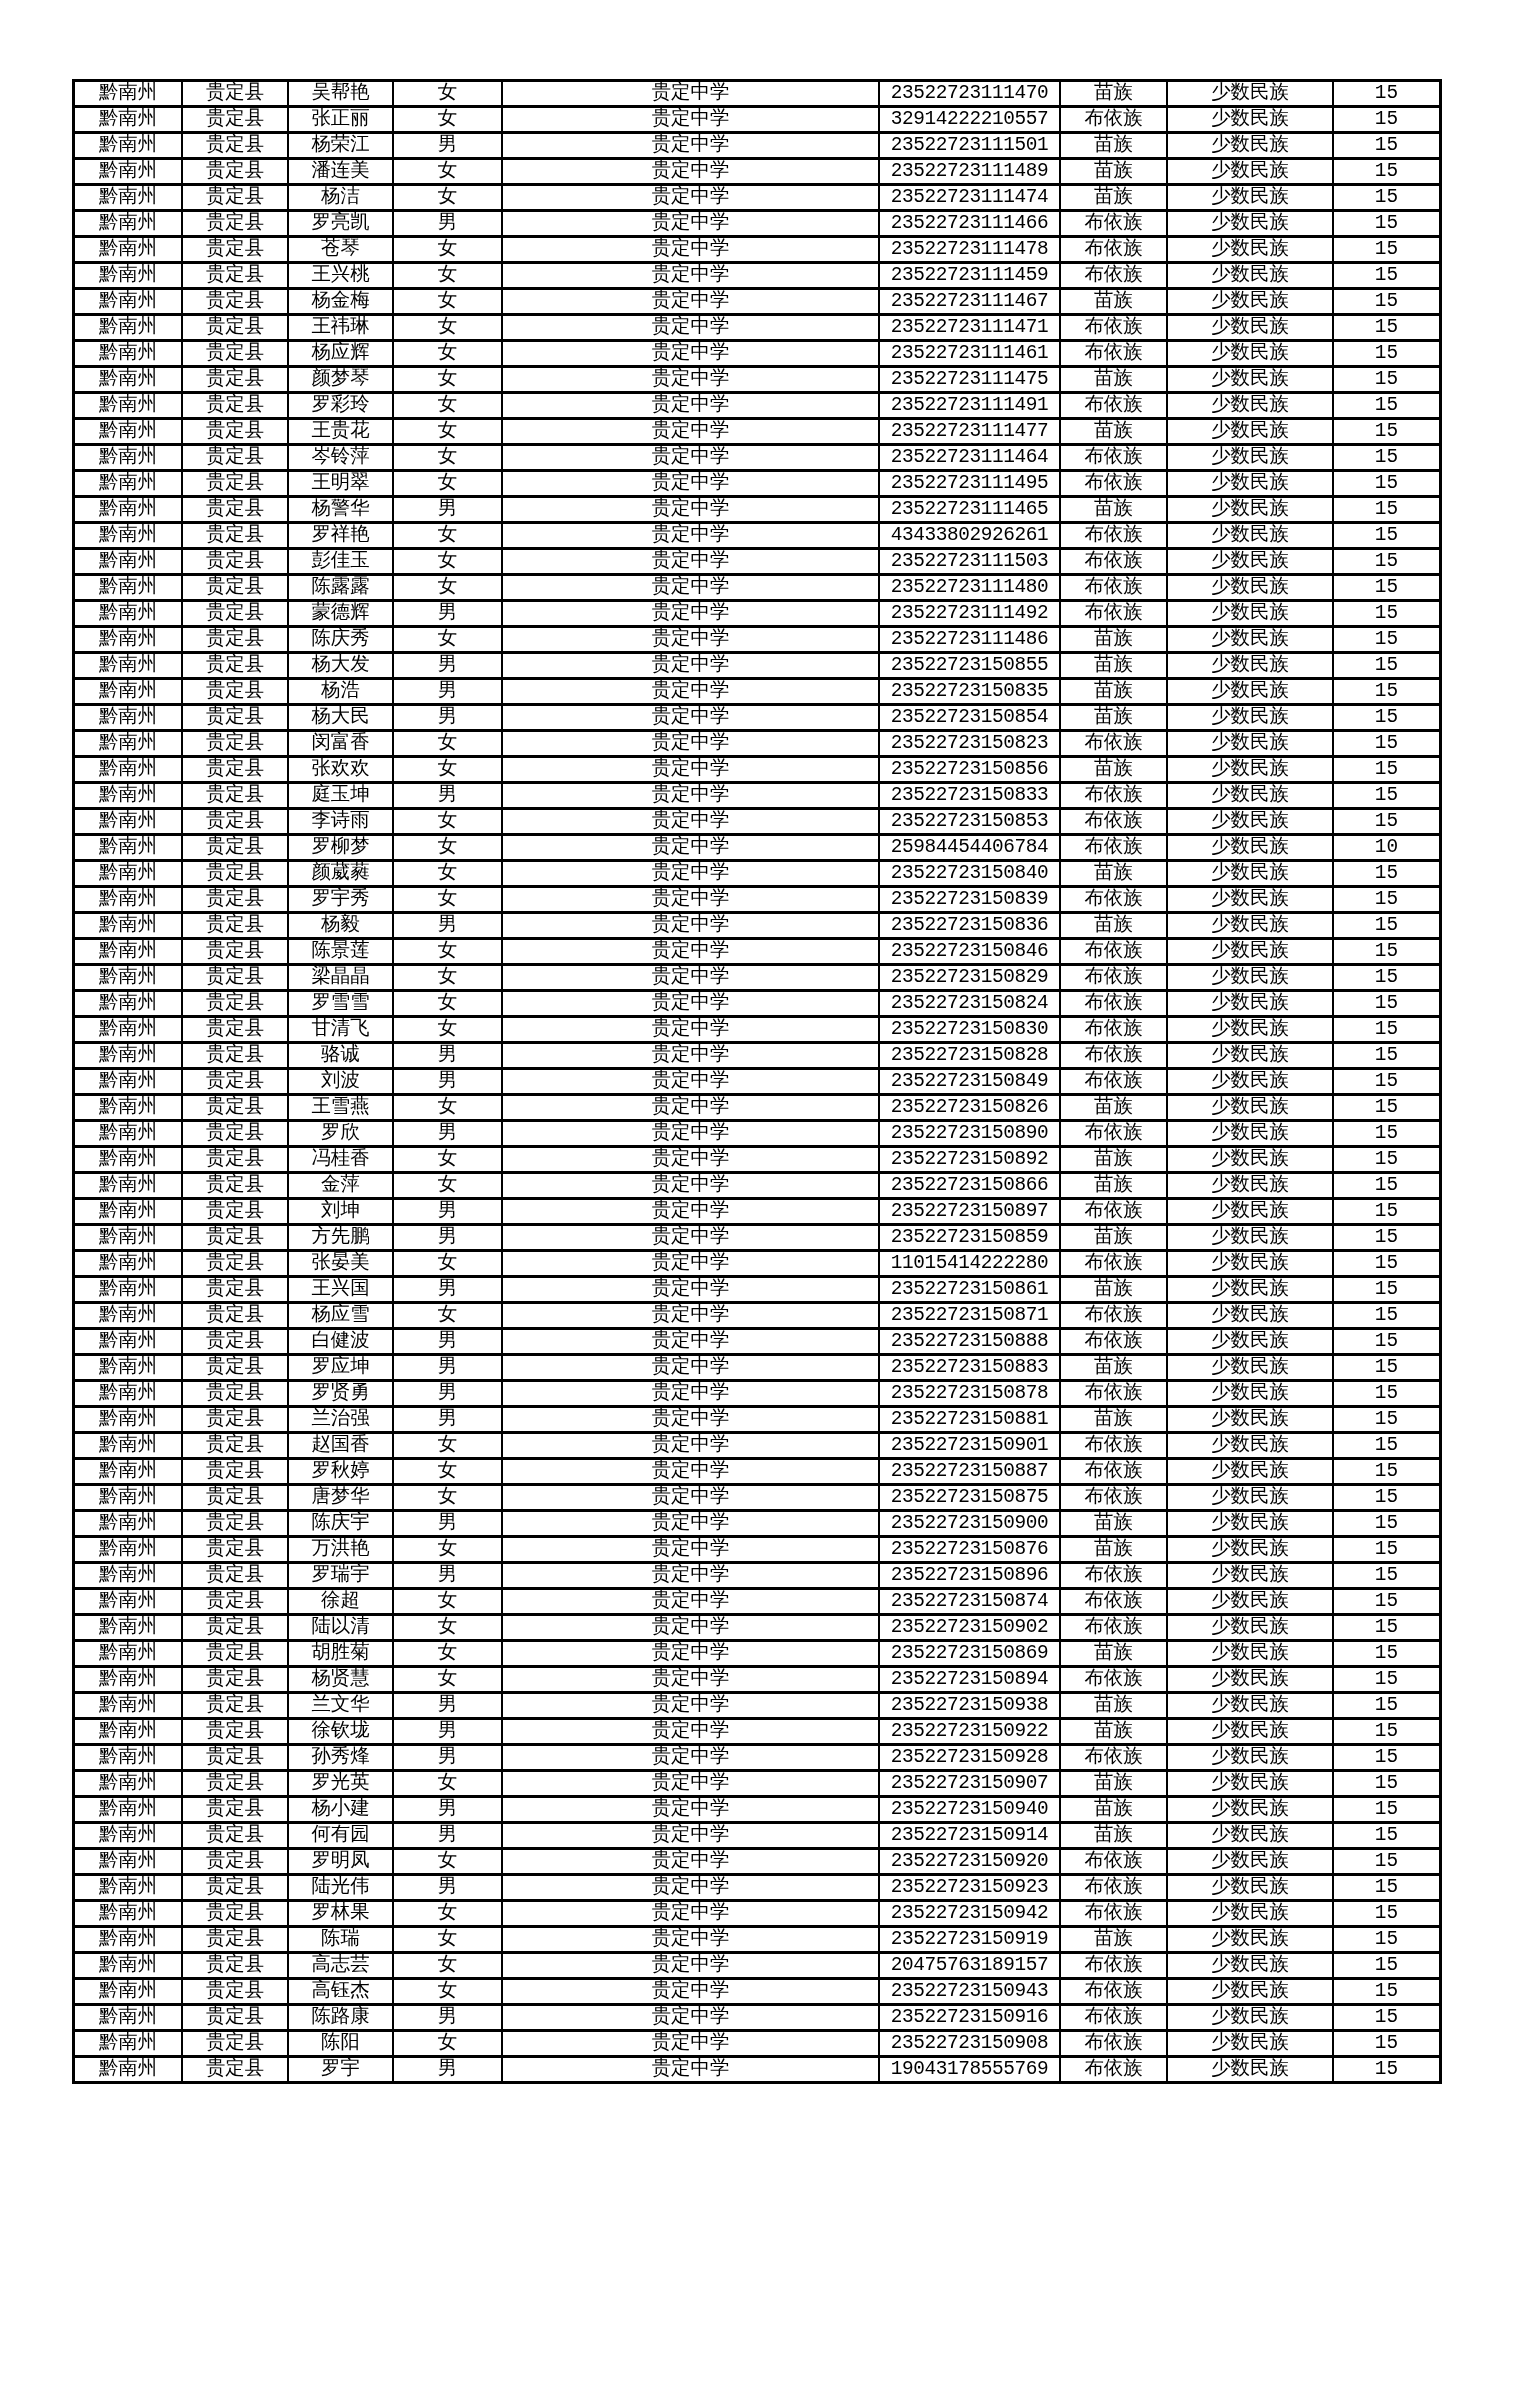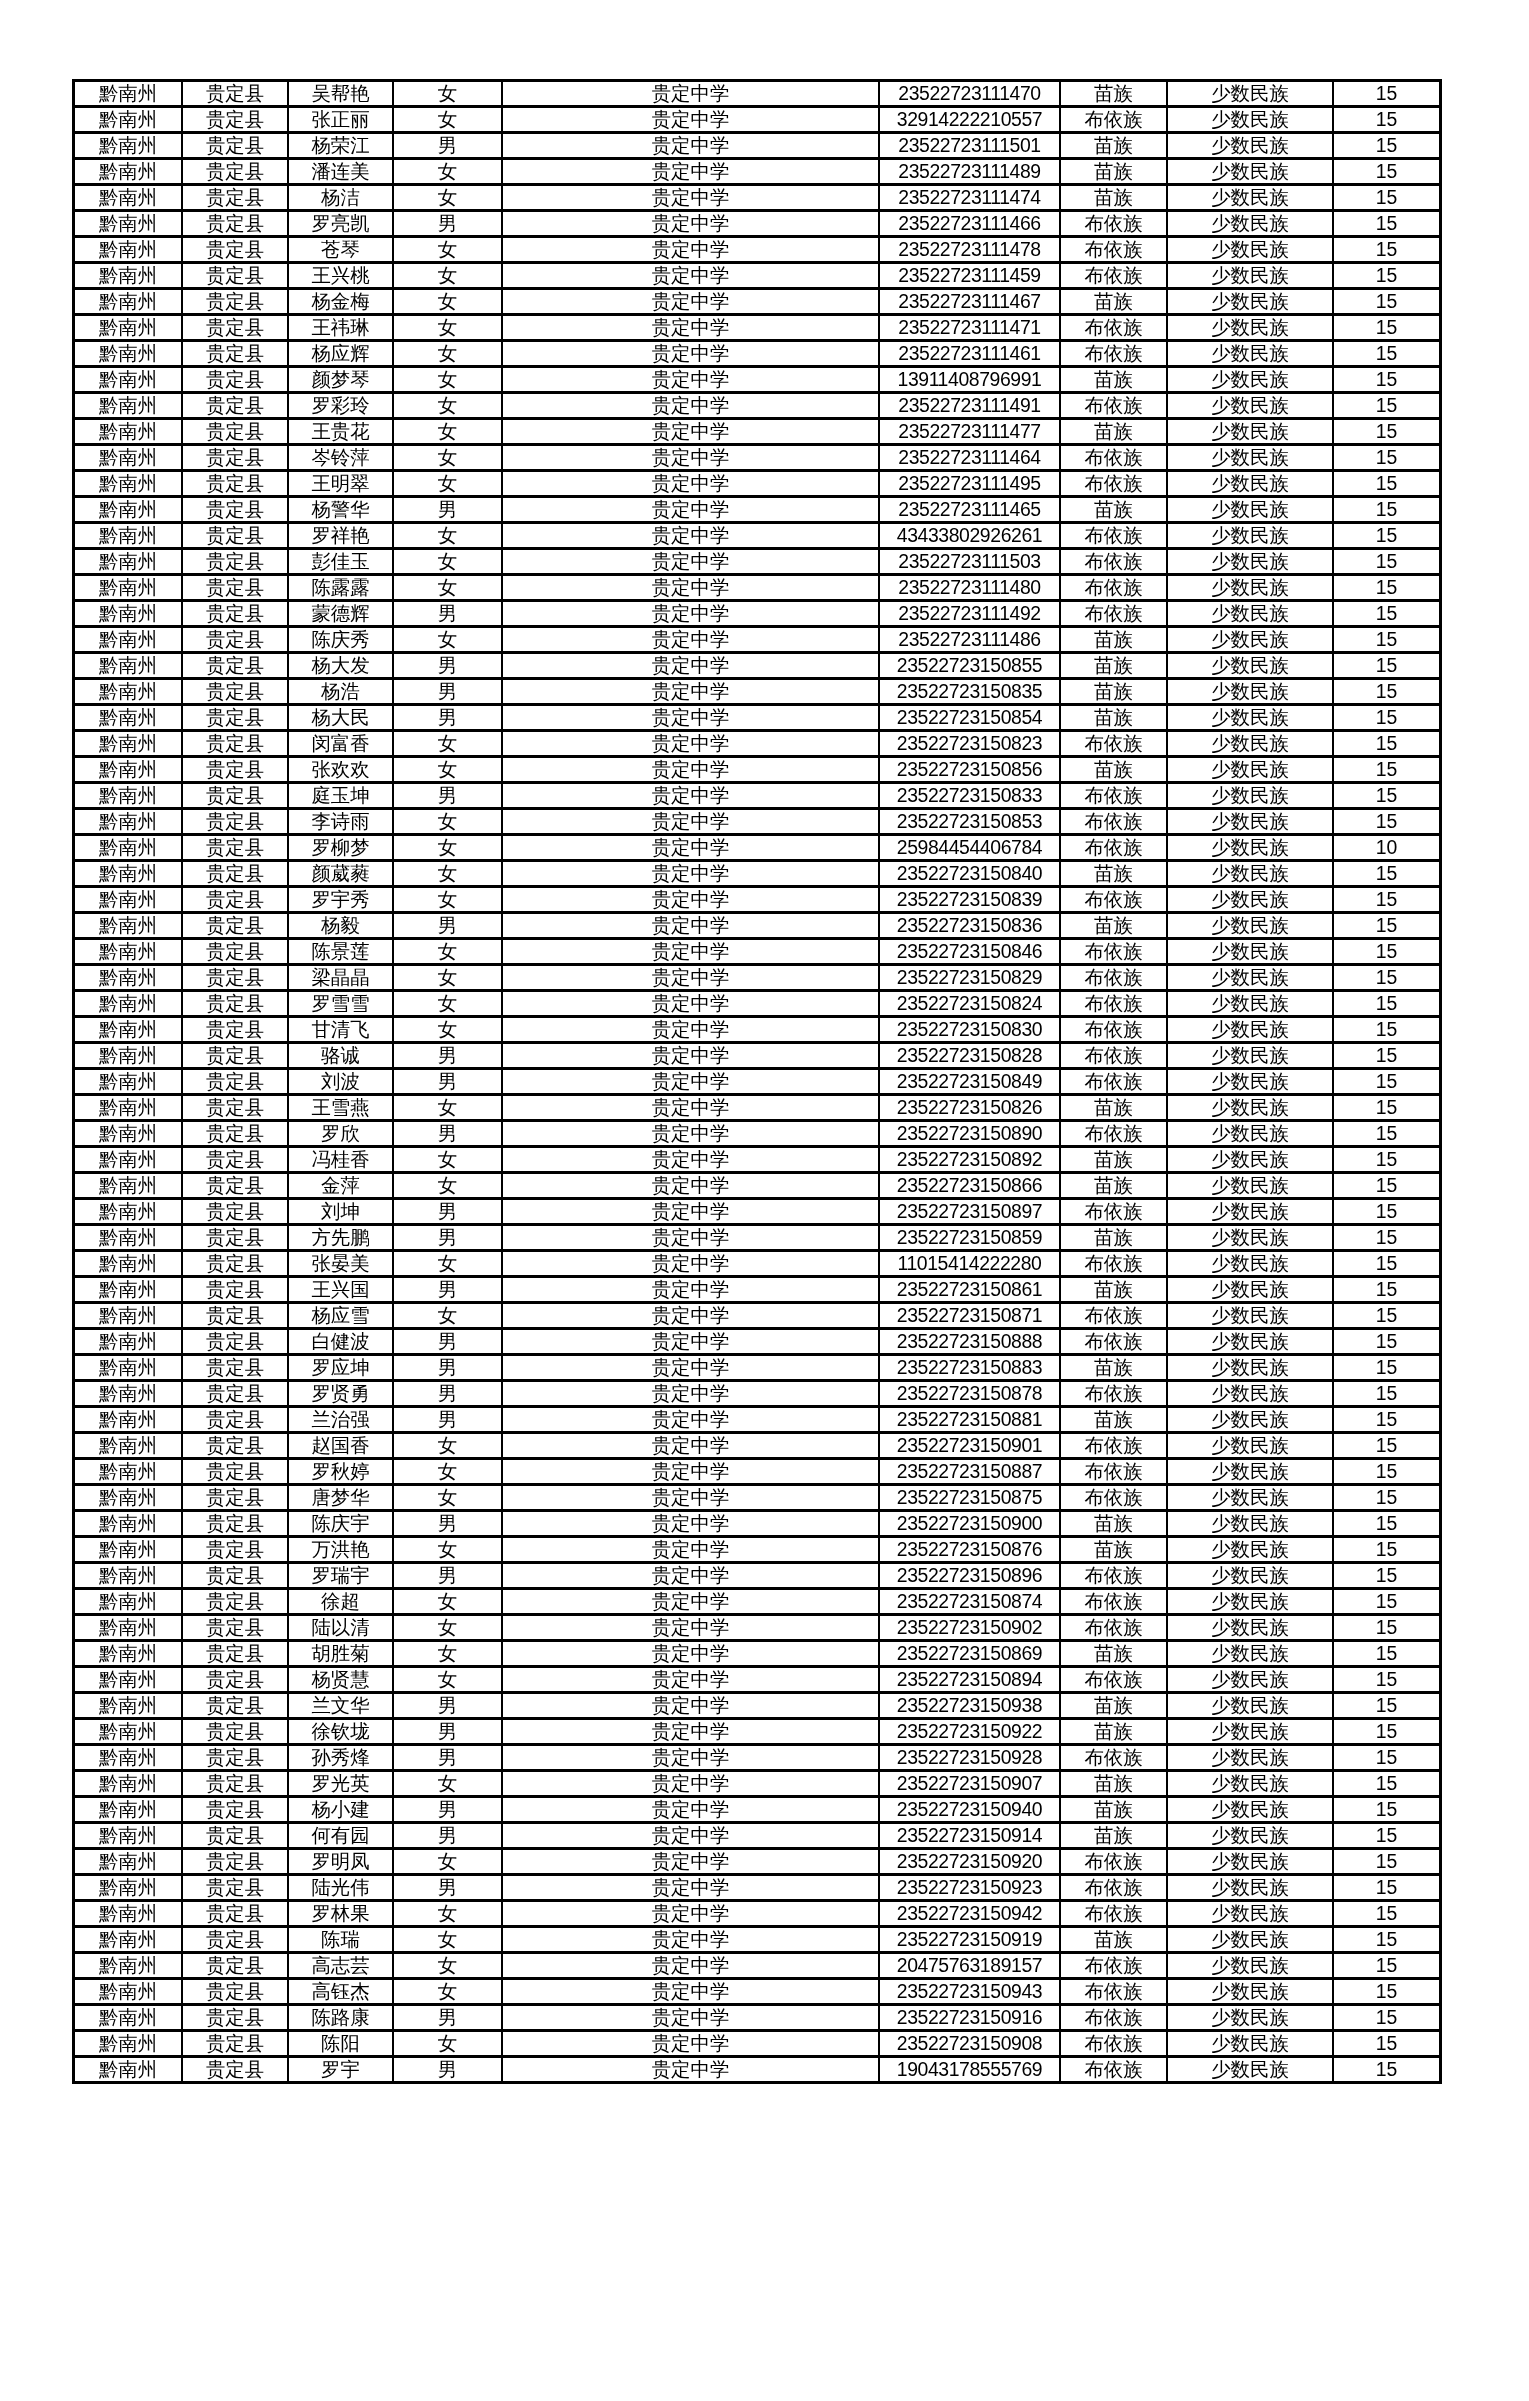--- a/index.html
+++ b/index.html
@@ -1,21 +1,21 @@
 <!DOCTYPE html>
 <html style="font-size:12.4px"><head>
   <meta charset="utf-8">
   <style>
     html, body { margin: 0; padding: 0; background: #ffffff; }
     body { width: 1529px; height: 2401px; position: relative; overflow: hidden; }
     .sheet {
       position: absolute; left: 72px; top: 79px;
       border-collapse: collapse;
       border: 3.1px solid #000;
-      font-family: Liberation Sans, sans-serif;
+      font-family: Liberation Mono, monospace;
       color: #000;
     }
     .sheet td {
       border-left: 2.3px solid #000;
       border-right: 2.3px solid #000;
       border-top: 3.1px solid #000;
       border-bottom: 3.1px solid #000;
       height: 23px;
       padding: 0;
       text-align: center;
@@ -161,21 +161,21 @@
     <td class="c-eth">布依族</td>
     <td class="c-cat">少数民族</td>
     <td class="c-score">15</td>
   </tr>
       <tr>
     <td class="c-pref">黔南州</td>
     <td class="c-county">贵定县</td>
     <td class="c-name">颜梦琴</td>
     <td class="c-gender">女</td>
     <td class="c-school">贵定中学</td>
-    <td class="c-id">13911408796991</td>
+    <td class="c-id">23522723111475</td>
     <td class="c-eth">苗族</td>
     <td class="c-cat">少数民族</td>
     <td class="c-score">15</td>
   </tr>
       <tr>
     <td class="c-pref">黔南州</td>
     <td class="c-county">贵定县</td>
     <td class="c-name">罗彩玲</td>
     <td class="c-gender">女</td>
     <td class="c-school">贵定中学</td>

